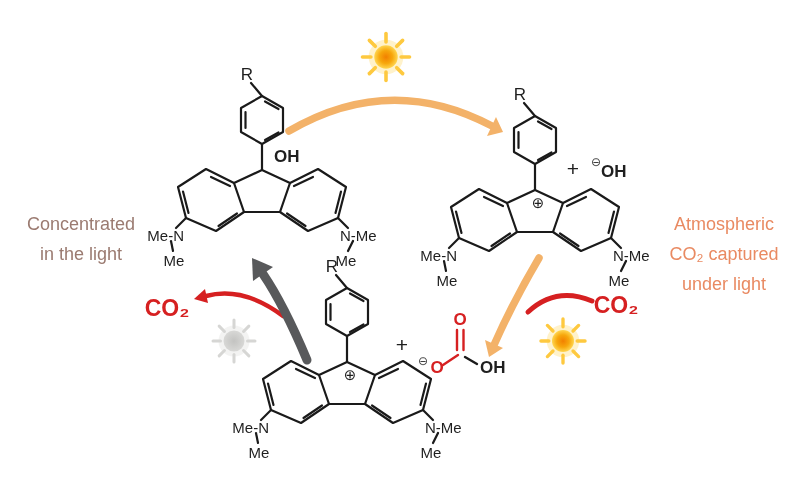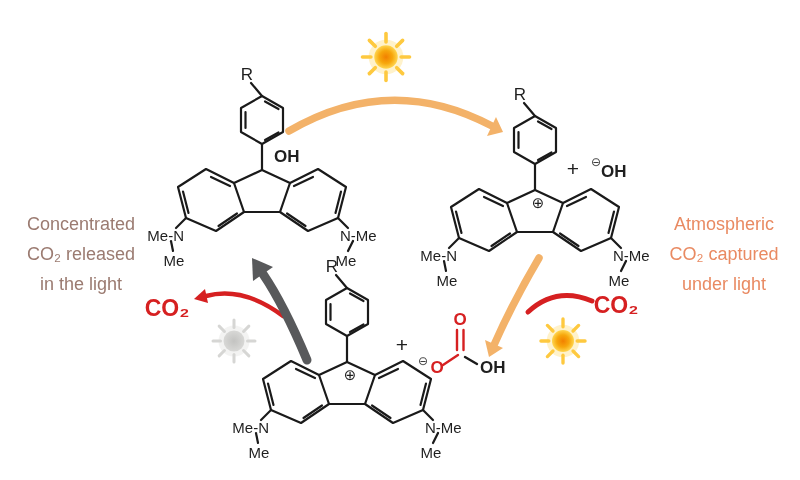--- a/index.html
+++ b/index.html
@@ -167,21 +167,20 @@
       <path d="M28,-11 L40,-4" stroke="#1a1a1a" stroke-width="2.4" stroke-linecap="round" fill="none"></path>
       <text class="charge" x="-14" y="-3" text-anchor="middle">⊖</text>
       <text class="ohlab redtxt" x="0" y="5" text-anchor="middle">O</text>
       <text class="ohlab redtxt" x="23" y="-43" text-anchor="middle">O</text>
       <text class="ohlab" x="43" y="5" text-anchor="start">OH</text>
     </g>
   </svg>
 
   <div id="left-caption" class="caption">
     <span>Concentrated</span>
-    <span>CO₂ released</span>
     <span>in the light</span>
   </div>
   <div id="right-caption" class="caption">
     <span>Atmospheric</span>
     <span>CO₂ captured</span>
     <span>under light</span>
   </div>
 
 </div>
 

